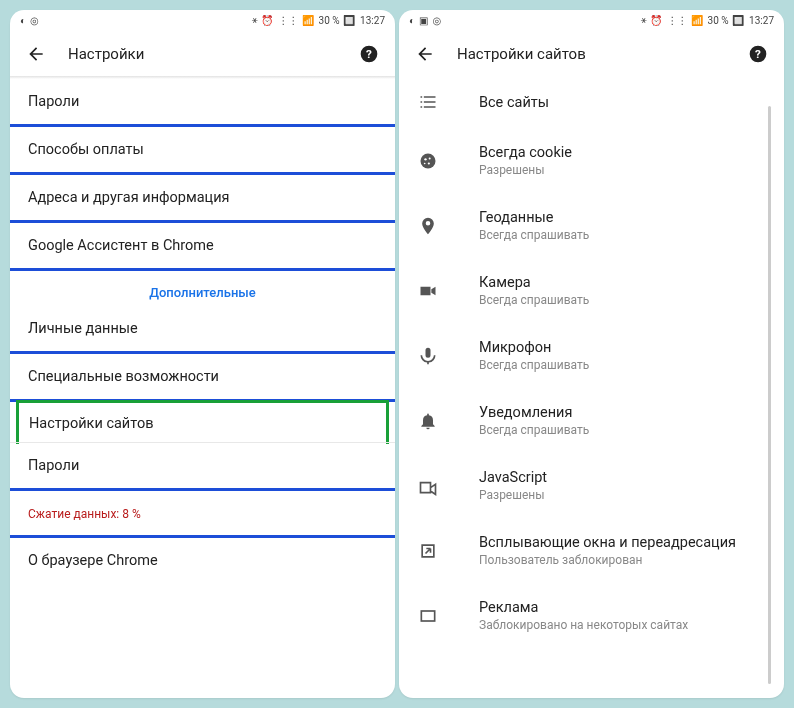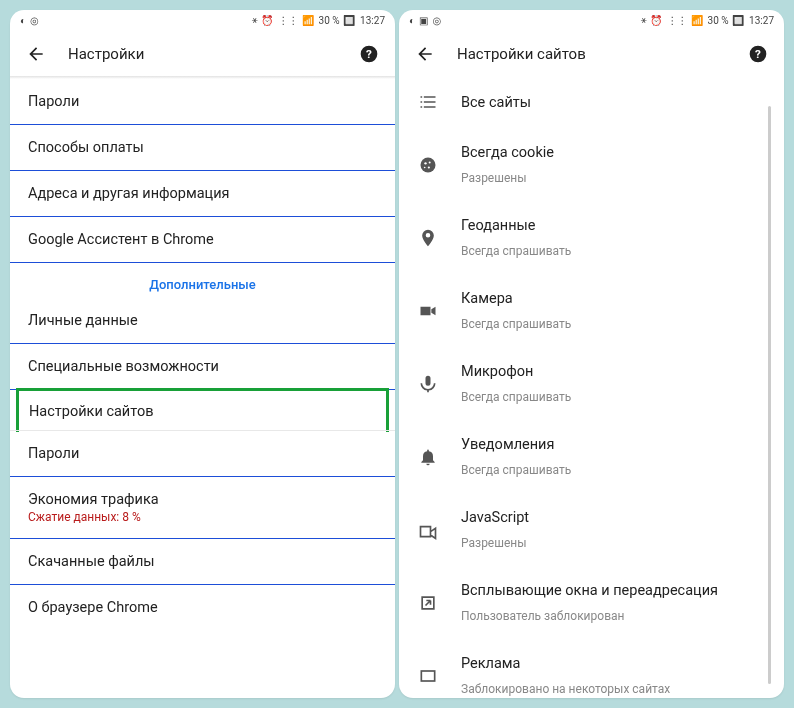--- a/index.html
+++ b/index.html
@@ -41,21 +41,21 @@
     font-size: 15px;
     color: #222;
     flex: 1;
   }
   .help { font-size: 17px; }
   .divider { height: 1px; background: #e8e8e8; }
   .shadow-divider { height: 3px; background: linear-gradient(#e2e2e2, #fff); }
   .list { flex: 1; overflow: hidden; }
   .row {
     padding: 14px 18px;
-    border-bottom: 1px solid #1d4ed8;
+    border-bottom: 3px solid #1d4ed8;
     font-size: 14.5px;
     color: #222;
   }
   .row.noborder { border-bottom: none; }
   .row .sub {
     font-size: 12px;
     color: #b91c1c;
     margin-top: 2px;
   }
   .section-header {
@@ -67,37 +67,37 @@
   }
   .highlight {
     border: 3px solid #18a038;
     margin: -2px 6px;
     padding: 12px 10px;
   }
   
   .irow {
     display: flex;
     align-items: center;
-    gap: 22px;
+    gap: 40px;
     padding: 16px 18px;
   }
   .irow .iconcol {
     width: 22px;
     display: flex;
     justify-content: center;
     color: #555;
   }
   .irow .textcol .label {
     font-size: 14.5px;
     color: #222;
   }
   .irow .textcol .sub {
     font-size: 12px;
     color: #888;
-    margin-top: 10px;
+    margin-top: 2px;
   }
   svg { display: block; }
   .scrollhint {
     position: absolute;
     right: 13px;
     top: 96px;
     bottom: 14px;
     width: 3px;
     background: #ccc;
     border-radius: 2px;
@@ -143,24 +143,22 @@
     <div class="row"><span>Способы оплаты</span></div>
     <div class="row"><span>Адреса и другая информация</span></div>
     <div class="row"><span>Google Ассистент в Chrome</span></div>
     <div class="section-header">Дополнительные</div>
     <div class="row"><span>Личные данные</span></div>
     <div class="row"><span>Специальные возможности</span></div>
     <div class="row highlight noborder"><span>Настройки сайтов</span></div>
     <div class="divider"></div>
     <div class="row"><span>Пароли</span></div>
     <div class="row">
-      <div>Экономия трафика</div>
       <div class="sub">Сжатие данных: 8 %</div>
     </div>
-    <div class="row"><span>Скачанные файлы</span></div>
     <div class="row noborder"><span>О браузере Chrome</span></div>
   </div>
 </div>
 
 <div class="phone right">
   <div class="statusbar">
     <div class="left">
       <span>◐</span>
       <span>▣</span>
       <span>◎</span>

